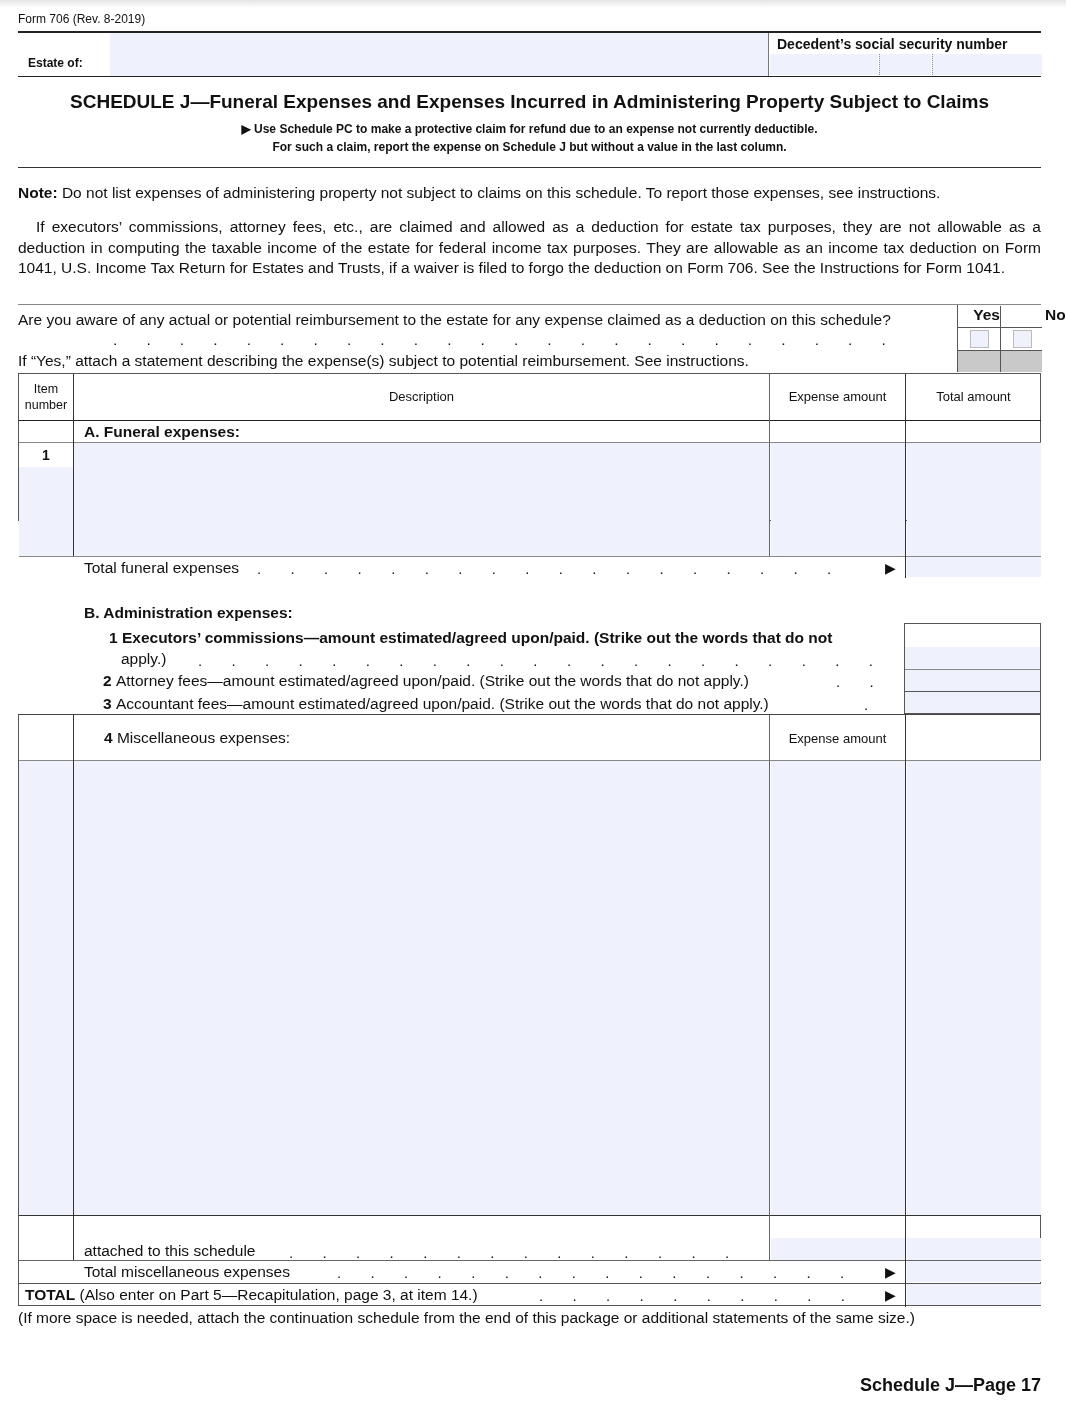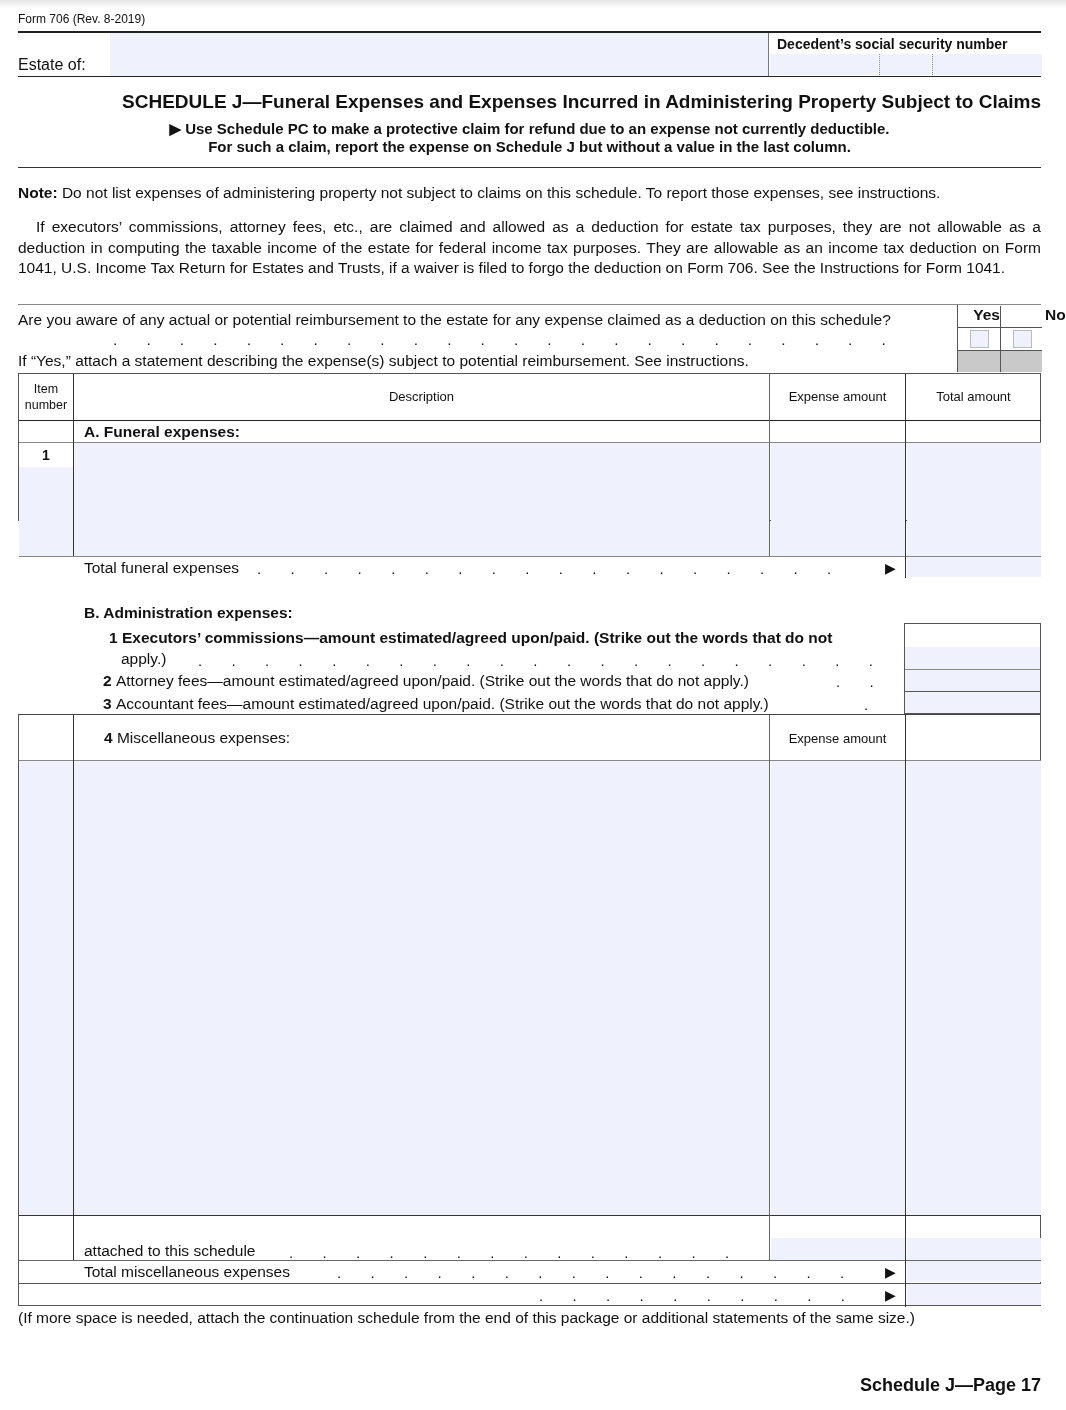--- a/index.html
+++ b/index.html
@@ -2,31 +2,31 @@
 <html><head>
 <meta charset="utf-8">
 <style>
   * { box-sizing: border-box; margin: 0; padding: 0; }
   html, body { width: 1066px; height: 1410px; background: #fff; }
   body { font-family: "Liberation Sans", sans-serif; color: #111; position: relative; overflow: hidden; }
   .topshade { position: absolute; left: 0; top: 0; width: 1066px; height: 8px; background: linear-gradient(#e6e6e6, #fff); }
   .abs { position: absolute; }
   .form-rev { left: 18px; top: 12px; font-size: 12px; }
   .hdr-line-top { left: 18px; top: 31px; width: 1023px; height: 2px; background: #222; }
-  .estate-label { left: 18px; top: 56px; font-size: 16px; font-weight: normal; }
+  .estate-label { left: 28px; top: 56px; font-size: 12px; font-weight: bold; }
   .estate-input { left: 110px; top: 33px; width: 658px; height: 43px; background: #eff2fc; border: none; outline: none; }
   .ssn-box { left: 768px; top: 33px; width: 273px; height: 43px; border-left: 1px solid #777; }
   .ssn-label { position: absolute; left: 8px; top: 3px; font-size: 14px; font-weight: bold; white-space: nowrap; }
   .ssn-field { position: absolute; left: 1px; top: 21px; height: 21px; background: #eff2fc; border: none; outline: none; }
   .ssn-1 { width: 108px; }
   .ssn-2 { left: 110px; width: 52px; border-left: 1px dotted #888; }
   .ssn-3 { left: 163px; width: 110px; border-left: 1px dotted #888; }
   .hdr-line-bot { left: 18px; top: 76px; width: 1023px; height: 1px; background: #222; }
-  .title { left: 18px; top: 91px; width: 1023px; text-align: right; font-size: 19px; font-weight: bold; }
-  .subtitle { left: 18px; top: 120px; width: 1023px; text-align: center; font-size: 15px; font-weight: bold; line-height: 18px; }
+  .title { left: 18px; top: 91px; width: 1023px; text-align: center; font-size: 19px; font-weight: bold; }
+  .subtitle { left: 18px; top: 120px; width: 1023px; text-align: center; font-size: 12px; font-weight: bold; line-height: 18px; }
   .sep1 { left: 18px; top: 167px; width: 1023px; height: 1px; background: #333; }
   .note { left: 18px; top: 184px; width: 1023px; font-size: 15.5px; white-space: nowrap; }
   .para { left: 18px; top: 217px; width: 1023px; font-size: 15.5px; line-height: 20.5px; text-align: justify; text-indent: 18px; }
   .sep2 { left: 18px; top: 304px; width: 1023px; height: 1px; background: #888; }
   .q-text { left: 18px; top: 310px; width: 935px; font-size: 15.5px; line-height: 20px; text-align: justify; }
   .q-text2 { left: 18px; top: 352px; font-size: 15.5px; white-space: nowrap; }
   .dots { letter-spacing: 0; white-space: nowrap; overflow: hidden; display: inline-block; vertical-align: bottom; }
   .yn { left: 957px; top: 305px; width: 84px; height: 67px; border-left: 1px solid #555; }
   .yn-h { position: absolute; top: 1px; width: 42px; text-align: right; font-size: 15.5px; font-weight: bold; }
   .yn-yes-h { left: 0; }
@@ -161,20 +161,21 @@
   <input class="fill" style="left: 752px; top: 523px; width: 134px; height: 22px;" type="text" value="">
   <div class="fill" style="left:888px;top:523px;width:134px;height:22px;"></div>
   <div class="hline" style="left:0;top:545px;width:1022px;background:#666;"></div>
 
   <div class="lbl" style="left:65px;top:548px;">Total miscellaneous expenses</div>
   <div class="dotrow" style="left:318px;top:549px;width:520px;">. . . . . . . . . . . . . . . . . . . . . . . . . . . . . . . . . . . . . . . . . . . . . . . . . .</div>
   <div class="arrow" style="left:866px;top:549px;">▶</div>
   <input class="fill" style="left: 888px; top: 546px; width: 134px; height: 21px;" type="text" value="">
   <div class="hline" style="left:0;top:568px;width:1022px;background:#555;"></div>
 
+  <div class="lbl" style="left:6px;top:571px;"><b>TOTAL</b><span> (Also enter on Part 5—Recapitulation, page 3, at item 14.)</span></div>
   <div class="dotrow" style="left:520px;top:572px;width:318px;">. . . . . . . . . . . . . . . . . . . . . . . . . . . . . . . . . . . . . . . . . . . . . . . . . .</div>
   <div class="arrow" style="left:866px;top:572px;">▶</div>
   <input class="fill" style="left: 888px; top: 569px; width: 134px; height: 21px;" type="text" value="">
 
   <div class="vline" style="left:54px;top:0;height:545px;"></div>
   <div class="vline" style="left:750px;top:0;height:545px;background:#666;"></div>
   <div class="vline" style="left:886px;top:0;height:592px;"></div>
 </div>
 
 <div class="abs footer-note">(If more space is needed, attach the continuation schedule from the end of this package or additional statements of the same size.)</div>

